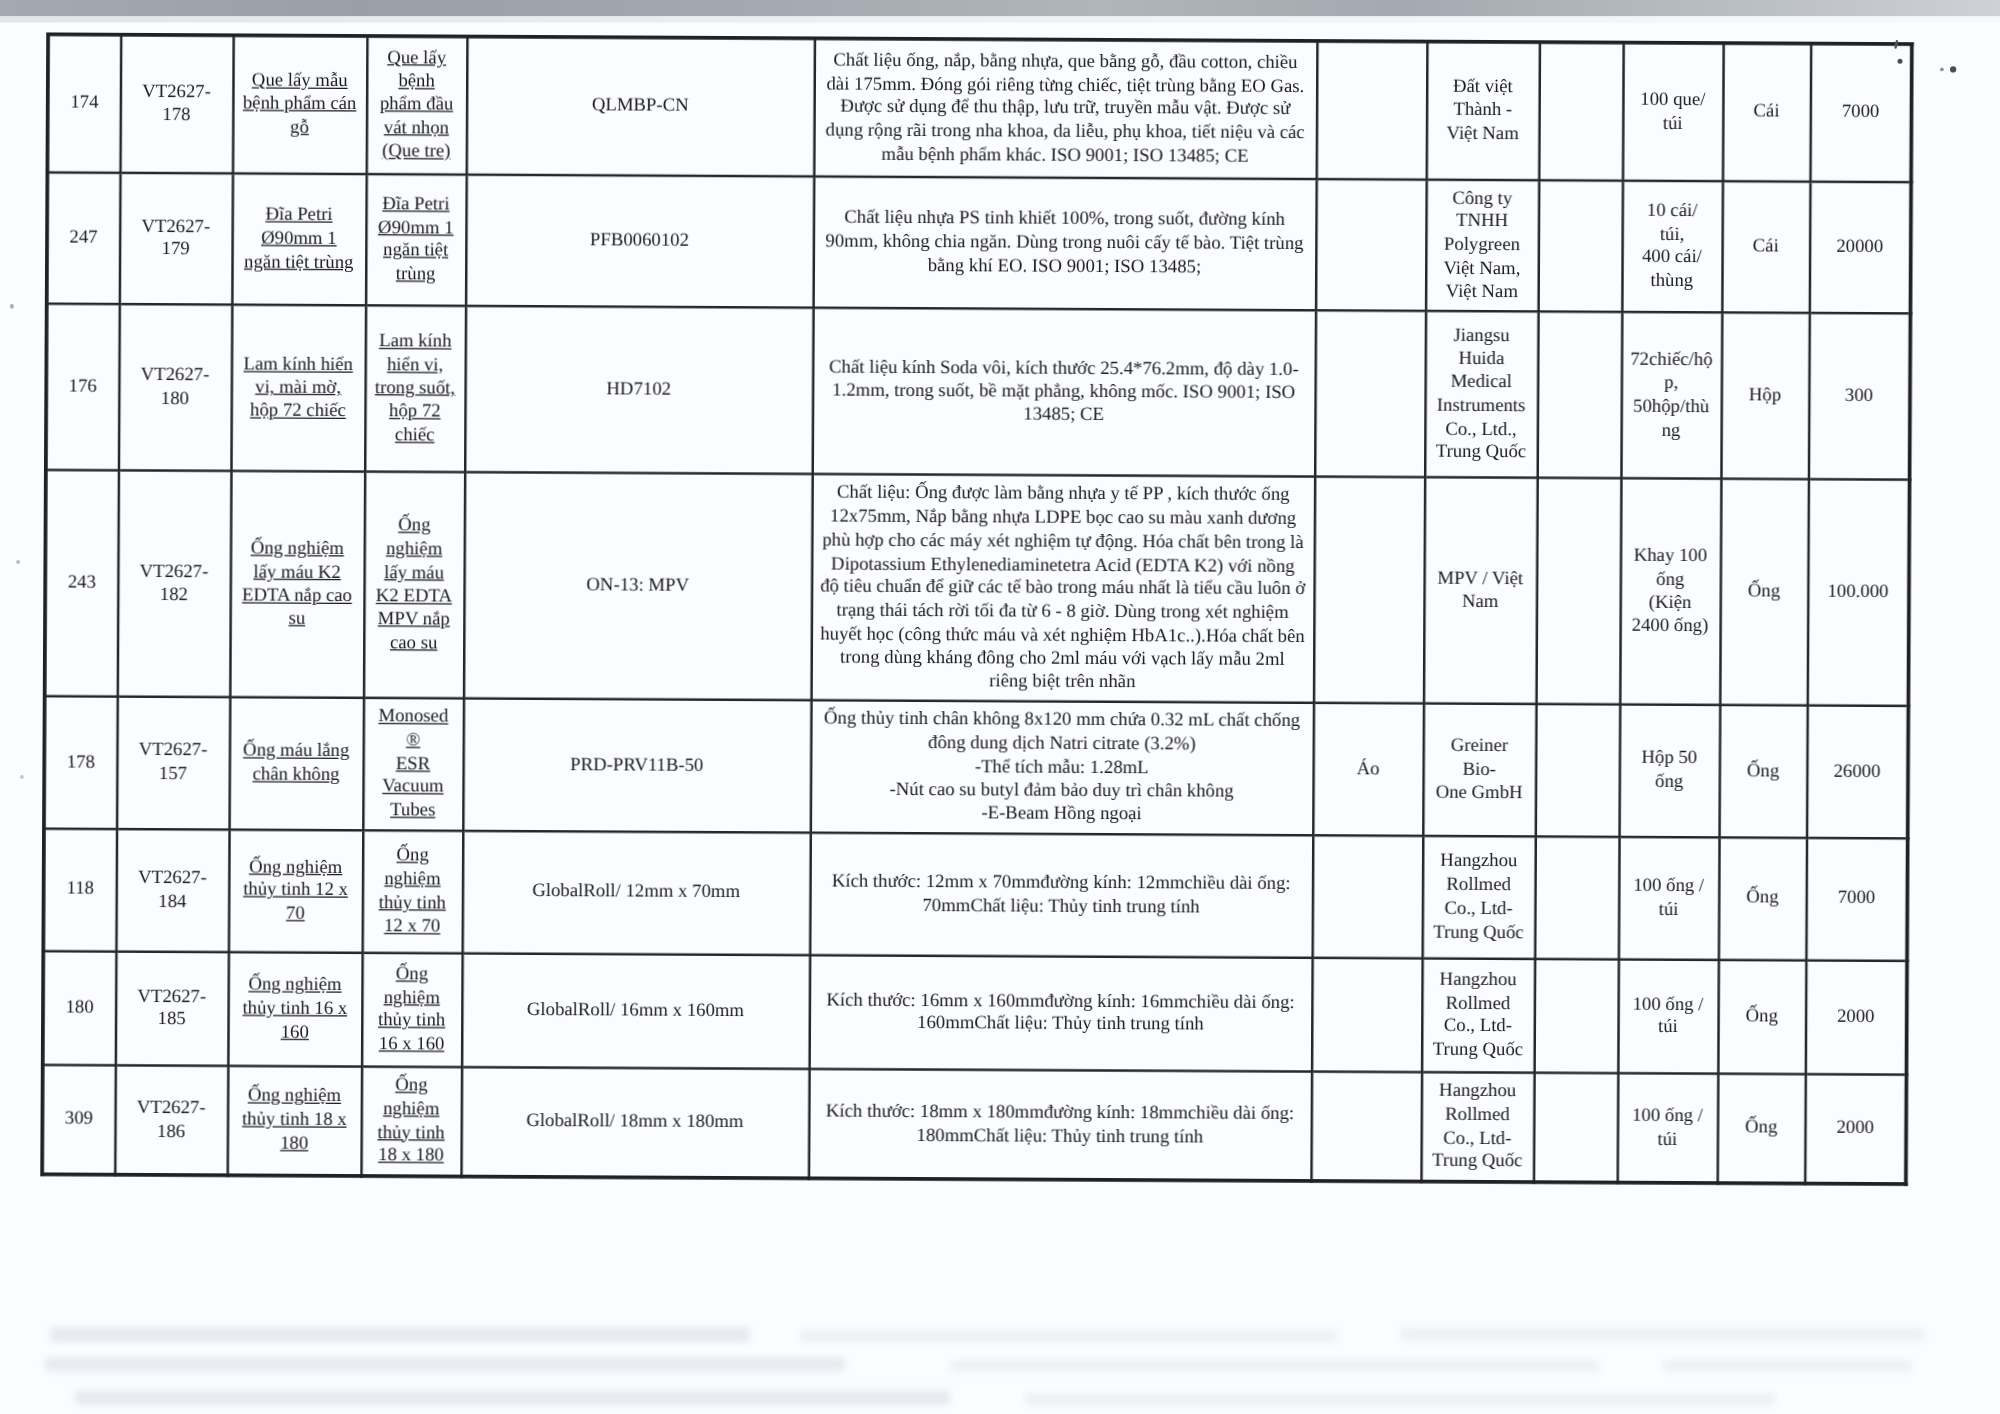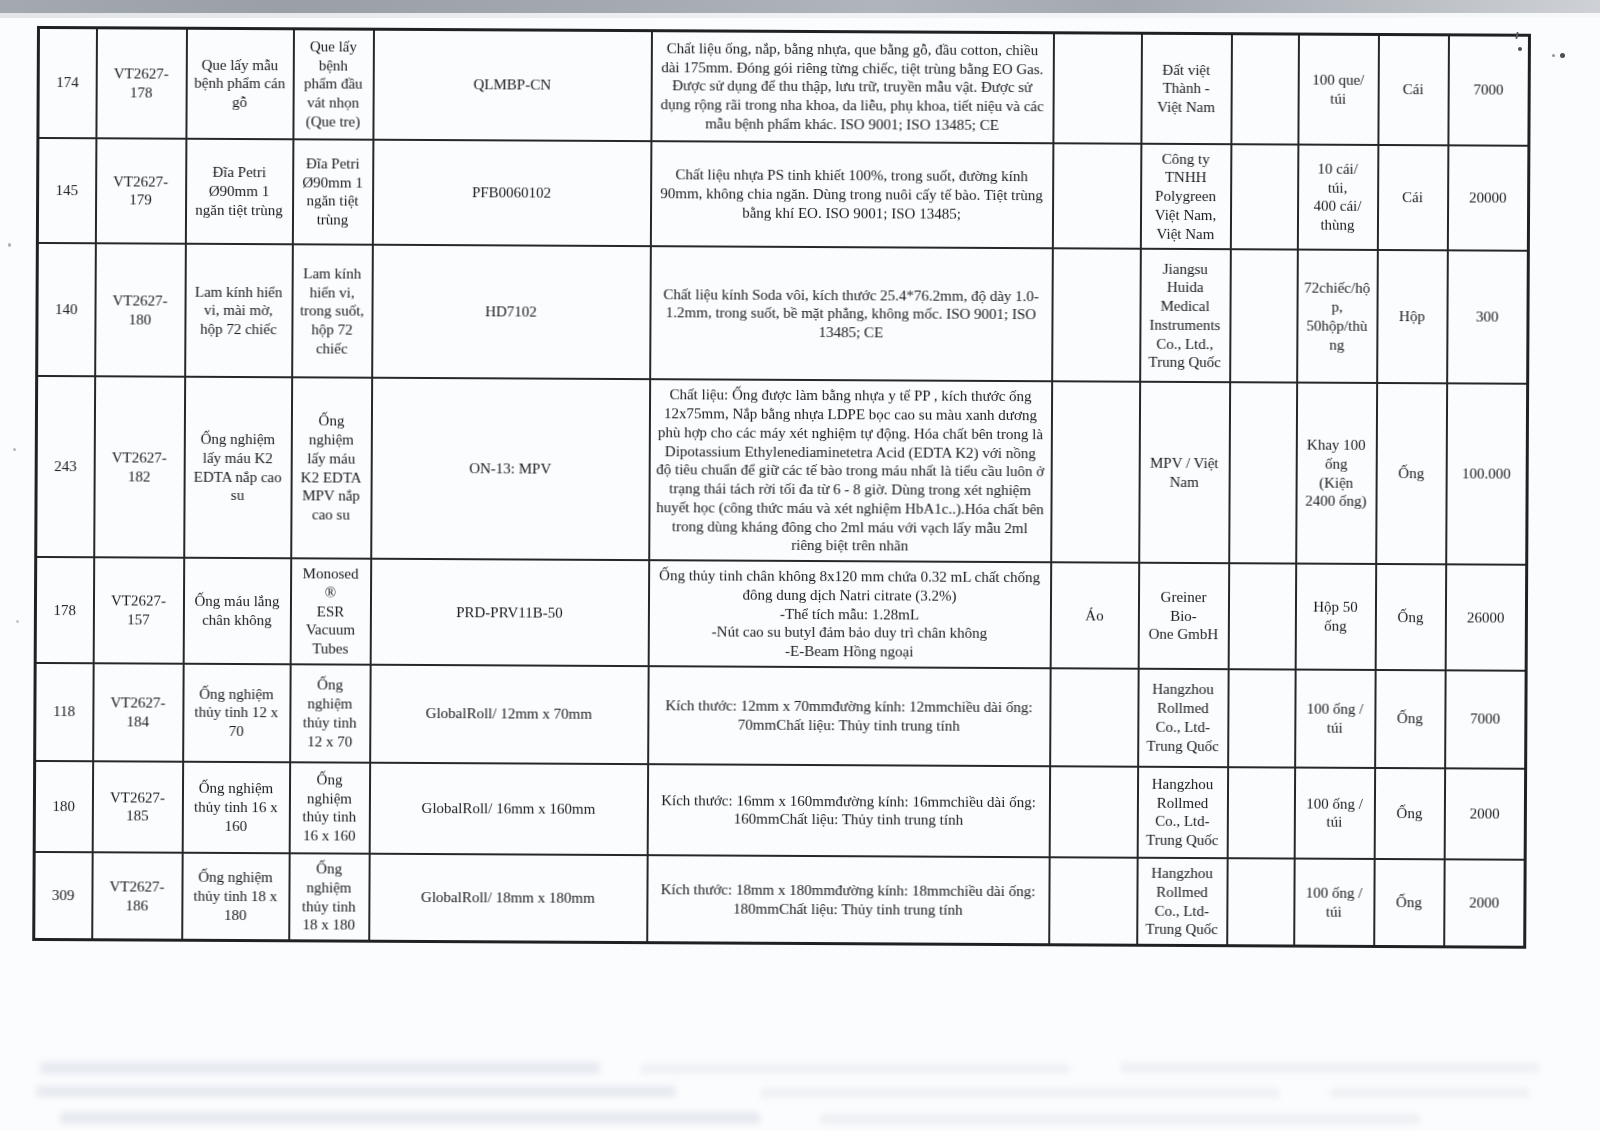--- a/index.html
+++ b/index.html
@@ -83,20 +83,21 @@
   td.c-mfr, td.c-pack {
     font-size: 14.5px;
     line-height: 1.3;
     white-space: pre-line;
     padding: 4px 3px;
   }
   td.c-name, td.c-alt {
     font-size: 15px;
     line-height: 1.3;
     padding: 4px 4px;
+    text-decoration: underline;
   }
   td.c-model { font-size: 15px; }
 
   
   .speck {
     position: absolute;
     border-radius: 50%;
     background: #4a4d52;
   }
   .mark-apostrophe {
@@ -151,21 +152,21 @@
 Thành -
 Việt Nam</td>
     <td class="c-extra" data-name="cell-extra"></td>
     <td class="c-pack" data-name="cell-packaging">100 que/
 túi</td>
     <td class="c-unit" data-name="cell-unit">Cái</td>
     <td class="c-qty" data-name="cell-quantity">7000</td>
   </tr>
 
   <tr data-name="table-row">
-    <td class="c-stt" data-name="cell-row-number">145</td>
+    <td class="c-stt" data-name="cell-row-number">247</td>
     <td class="c-code" data-name="cell-item-code">VT2627-179</td>
     <td class="c-name" data-name="cell-item-name">Đĩa Petri Ø90mm 1 ngăn tiệt trùng</td>
     <td class="c-alt" data-name="cell-alt-name" style="white-space: pre-line;">Đĩa Petri Ø90mm 1 ngăn tiệt trùng</td>
     <td class="c-model" data-name="cell-model-code">PFB0060102</td>
     <td class="c-desc" data-name="cell-description">Chất liệu nhựa PS tinh khiết 100%, trong suốt, đường kính 90mm, không chia ngăn. Dùng trong nuôi cấy tế bào. Tiệt trùng bằng khí EO. ISO 9001; ISO 13485;</td>
     <td class="c-orig" data-name="cell-origin"></td>
     <td class="c-mfr" data-name="cell-manufacturer">Công ty
 TNHH
 Polygreen
 Việt Nam,
@@ -173,21 +174,21 @@
     <td class="c-extra" data-name="cell-extra"></td>
     <td class="c-pack" data-name="cell-packaging">10 cái/
 túi,
 400 cái/
 thùng</td>
     <td class="c-unit" data-name="cell-unit">Cái</td>
     <td class="c-qty" data-name="cell-quantity">20000</td>
   </tr>
 
   <tr data-name="table-row">
-    <td class="c-stt" data-name="cell-row-number">140</td>
+    <td class="c-stt" data-name="cell-row-number">176</td>
     <td class="c-code" data-name="cell-item-code">VT2627-180</td>
     <td class="c-name" data-name="cell-item-name">Lam kính hiển vi, mài mờ, hộp 72 chiếc</td>
     <td class="c-alt" data-name="cell-alt-name" style="white-space: pre-line;">Lam kính hiển vi, trong suốt, hộp 72 chiếc</td>
     <td class="c-model" data-name="cell-model-code">HD7102</td>
     <td class="c-desc" data-name="cell-description">Chất liệu kính Soda vôi, kích thước 25.4*76.2mm, độ dày 1.0-1.2mm, trong suốt, bề mặt phẳng, không mốc.  ISO 9001; ISO 13485; CE</td>
     <td class="c-orig" data-name="cell-origin"></td>
     <td class="c-mfr" data-name="cell-manufacturer">Jiangsu
 Huida
 Medical
 Instruments

